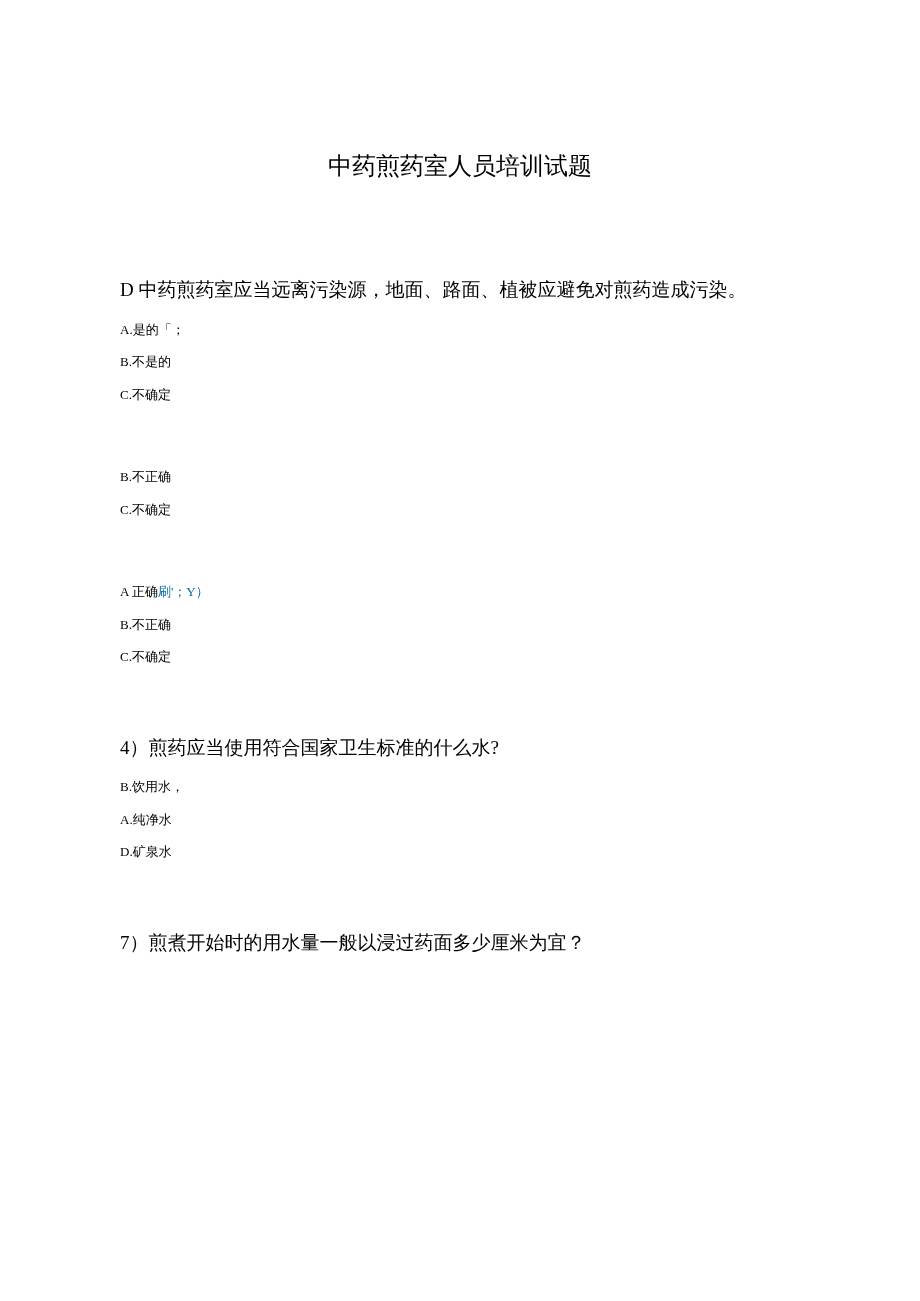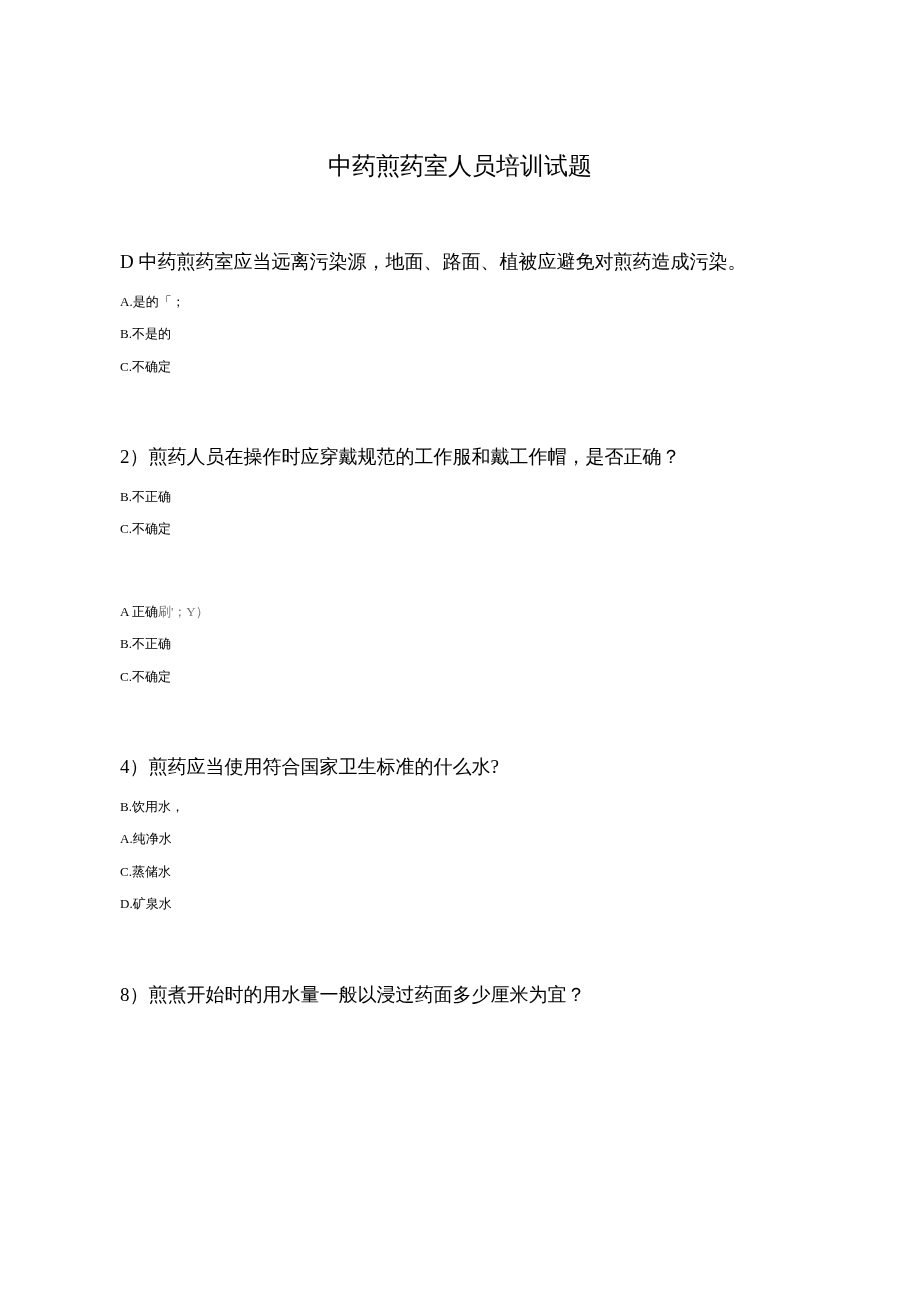--- a/index.html
+++ b/index.html
@@ -11,65 +11,63 @@
       background: #ffffff;
       width: 920px;
       height: 1301px;
       font-family: "SimSun", "宋体", serif;
       color: #000000;
       padding: 150px 120px 100px 120px;
     }
     .title {
       text-align: center;
       font-size: 24px;
-      margin-bottom: 56px;
+      margin-bottom: 84px;
       font-weight: normal;
     }
     .question-block {
       margin-bottom: 50px;
     }
     .question-text {
       font-size: 19px;
       line-height: 2.5;
     }
     .option {
       font-size: 13px;
       line-height: 2.5;
     }
     .annotation {
-      color: #737373;
+      color: #0369a1;
     }
   </style>
 </head>
 <body>
 
 <h1 class="title">中药煎药室人员培训试题</h1>
 
 <div class="question-block">
   <div class="question-text">D 中药煎药室应当远离污染源，地面、路面、植被应避免对煎药造成污染。</div>
   <div class="option"><span>A.是的「；</span><span class="annotation"></span></div>
   <div class="option"><span>B.不是的</span><span class="annotation"></span></div>
   <div class="option"><span>C.不确定</span><span class="annotation"></span></div>
 </div>
 
 <div class="question-block">
-  <div class="question-text">2）煎药人员在操作时应穿戴规范的工作服和戴工作帽，是否正确？</div>
   <div class="option"><span>B.不正确</span><span class="annotation"></span></div>
   <div class="option"><span>C.不确定</span><span class="annotation"></span></div>
 </div>
 
 <div class="question-block">
   <div class="option"><span>A 正确</span><span class="annotation">刷'；Y）</span></div>
   <div class="option"><span>B.不正确</span><span class="annotation"></span></div>
   <div class="option"><span>C.不确定</span><span class="annotation"></span></div>
 </div>
 
 <div class="question-block">
   <div class="question-text">4）煎药应当使用符合国家卫生标准的什么水?</div>
   <div class="option"><span>B.饮用水，</span><span class="annotation"></span></div>
   <div class="option"><span>A.纯净水</span><span class="annotation"></span></div>
-  <div class="option"><span>C.蒸储水</span><span class="annotation"></span></div>
   <div class="option"><span>D.矿泉水</span><span class="annotation"></span></div>
 </div>
 
 <div class="question-block">
-  <div class="question-text">8）煎煮开始时的用水量一般以浸过药面多少厘米为宜？</div>
+  <div class="question-text">7）煎煮开始时的用水量一般以浸过药面多少厘米为宜？</div>
 </div>
 
 </body></html>

